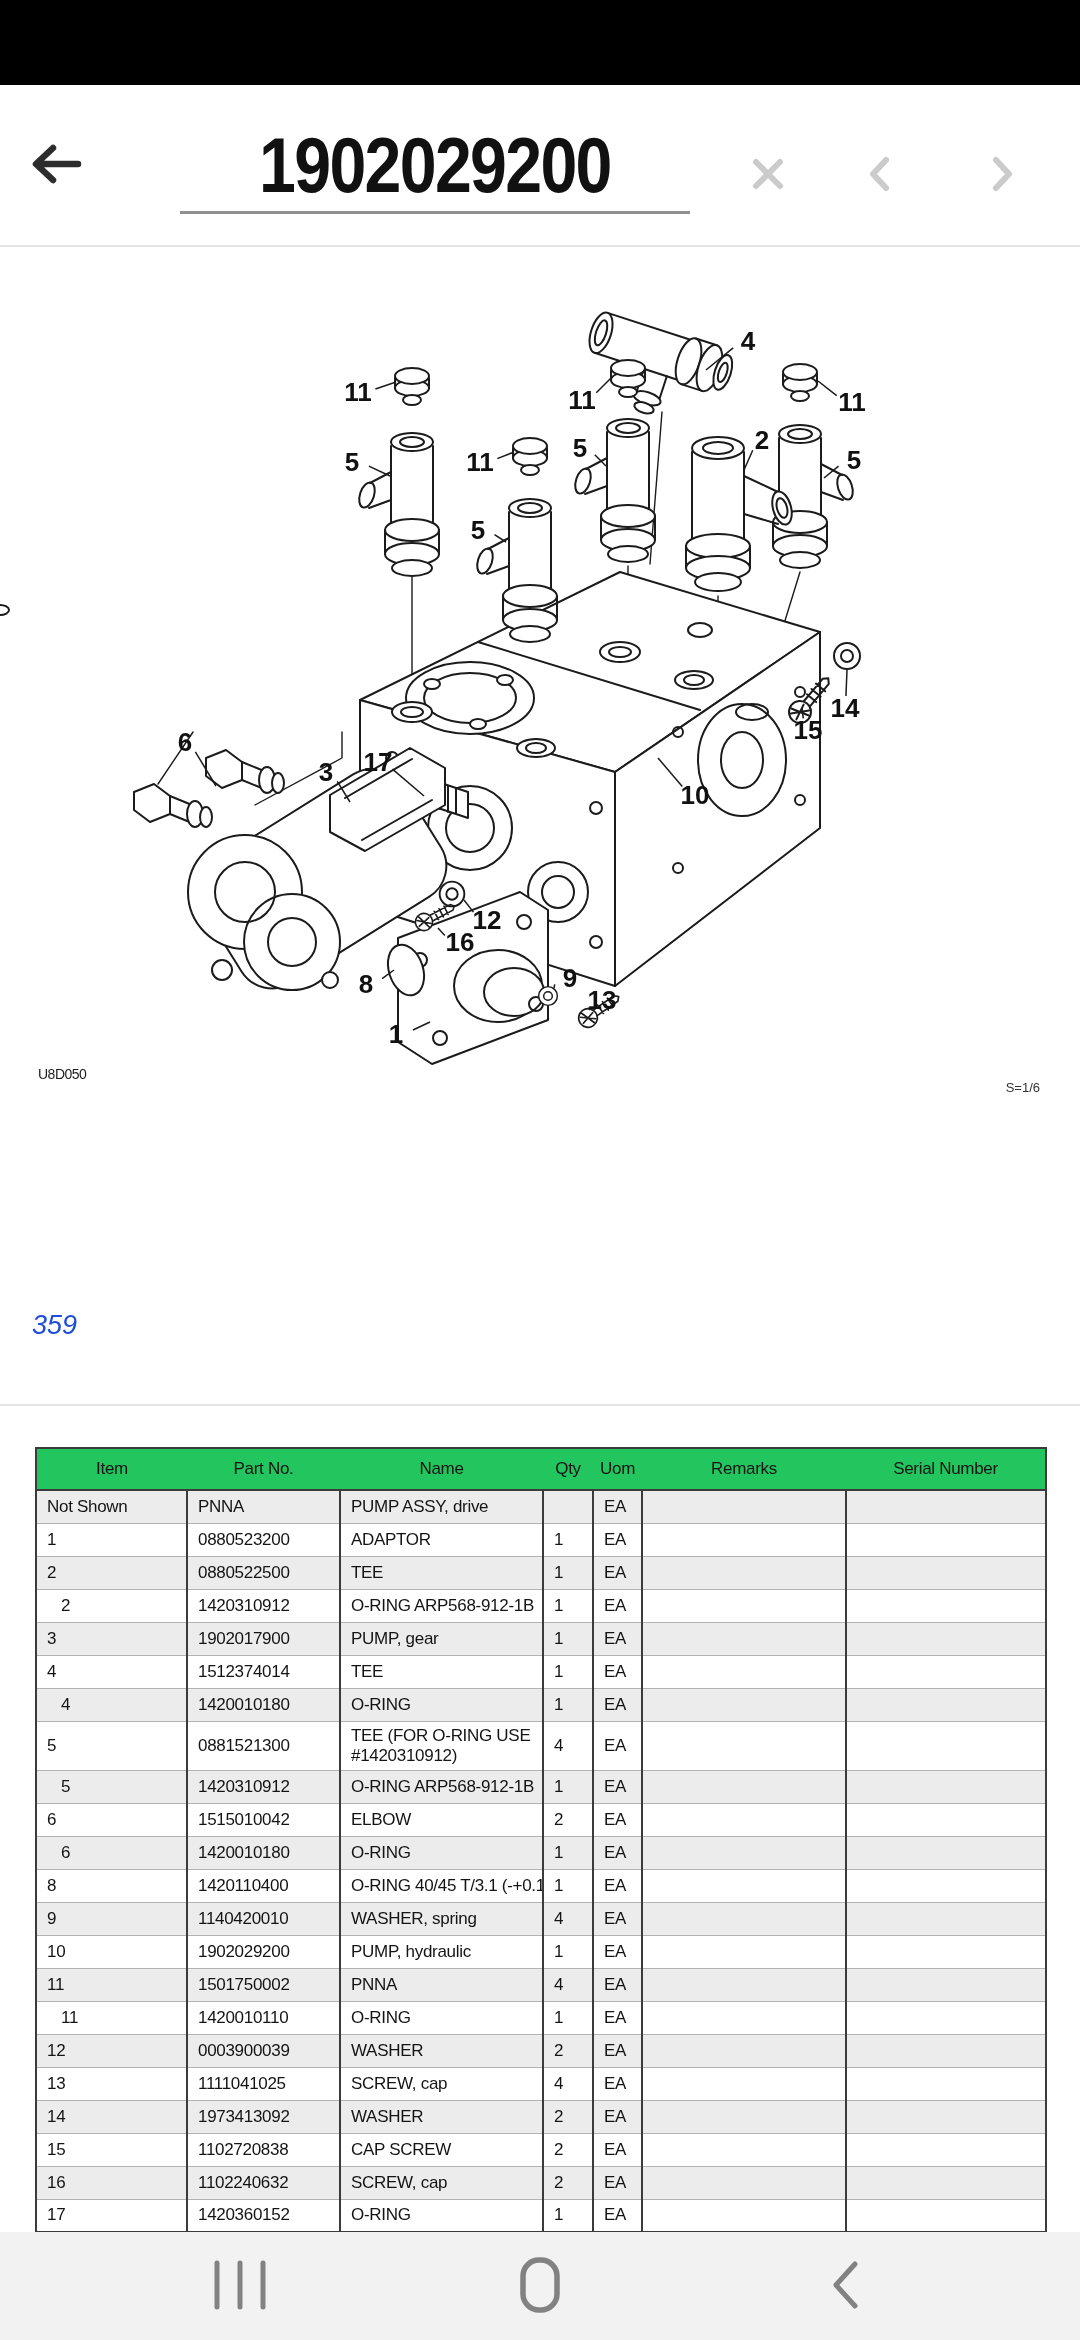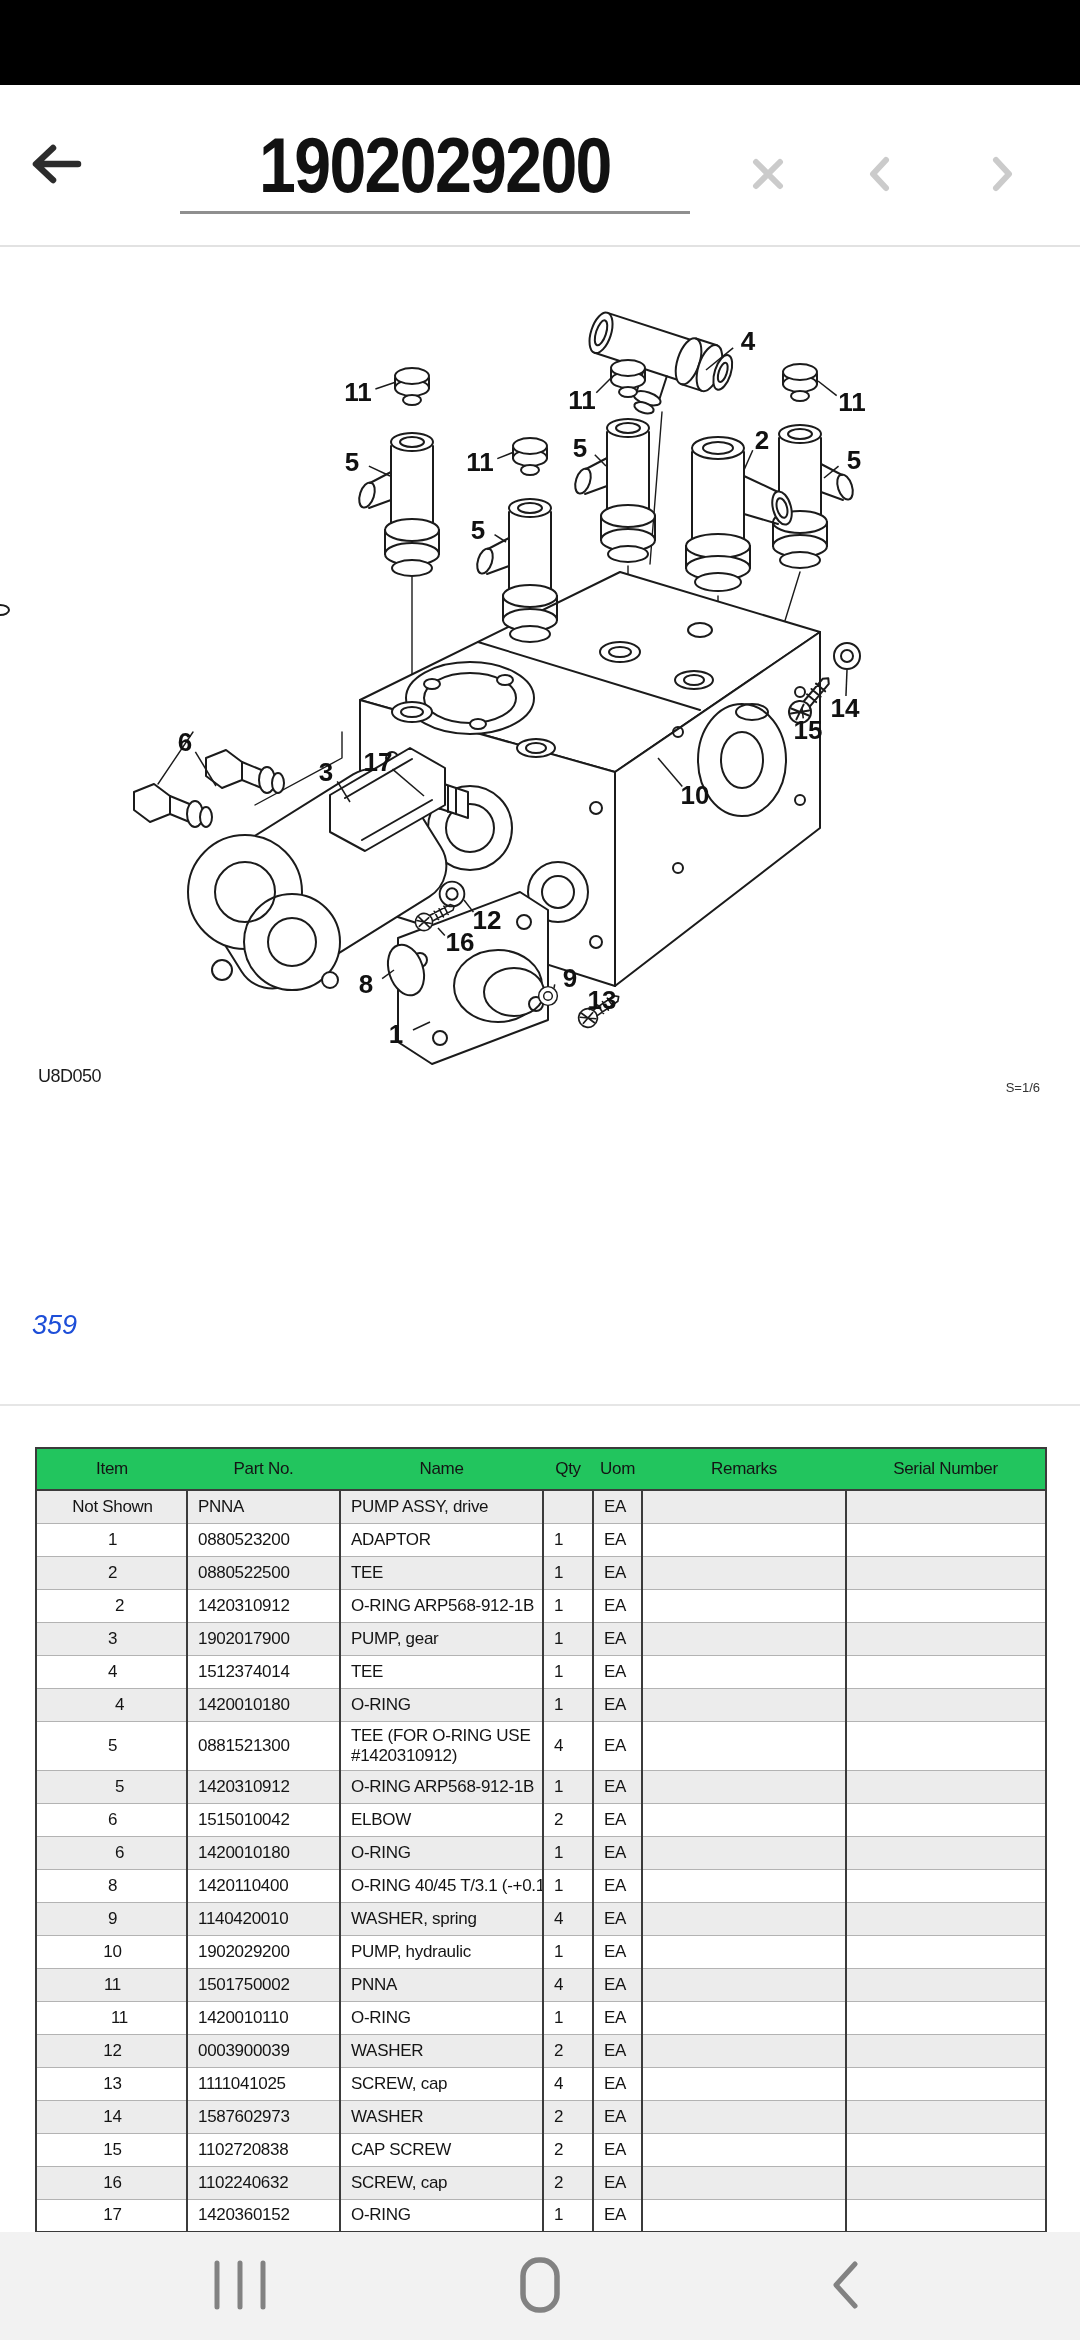--- a/index.html
+++ b/index.html
@@ -21,42 +21,42 @@
     border-bottom:3px solid #8f8f8f;text-align:center;
   }
   .title-field span{
     display:inline-block;font-size:78px;font-weight:700;color:#111;
     line-height:84px;letter-spacing:-2px;transform:scaleX(.85);transform-origin:center;
     white-space:nowrap;
   }
   
   .diagram-wrap{position:absolute;top:280px;left:0;width:1080px;height:820px;}
   .diagram-wrap svg{display:block;}
-  .figure-code{position:absolute;left:38px;top:1066px;font-size:18px;color:#1c1c1c;letter-spacing:-0.5px;}
+  .figure-code{position:absolute;left:38px;top:1066px;font-size:14px;color:#1c1c1c;letter-spacing:-0.5px;}
   .scale-note{position:absolute;right:40px;top:1080px;font-size:13px;color:#333;}
   
   .model-block{position:absolute;top:1308px;left:0;width:1080px;text-align:left;font-style:italic;color:#1d4ed8;margin-left:32px;}
   .model-block div{font-size:27px;line-height:34px;}
   .content-divider{position:absolute;top:1404px;left:0;width:1080px;height:2px;background:#e6e6e6;}
   
   table.parts{
     position:absolute;top:1447px;left:35px;width:1010px;
     border-collapse:collapse;table-layout:fixed;
     border:2px solid #3b3b3b;font-size:17px;color:#141414;letter-spacing:-0.3px;
   }
   table.parts th{
     height:40px;font-weight:400;text-align:center;vertical-align:middle;
     border-bottom:2px solid #3b3b3b;background:#22c55e;padding:0 4px;white-space:nowrap;overflow:hidden;
   }
   table.parts td{
     height:33px;box-sizing:border-box;padding:4px 8px 4px 10px;
     border-left:2px solid #3b3b3b;border-top:1px solid #b3b3b3;
     vertical-align:middle;white-space:nowrap;overflow:hidden;
   }
-  table.parts td:first-child{border-left:none;text-align:center;}
+  table.parts td:first-child{border-left:none;}
   table.parts tr.stripe td{background:#ececec;}
   table.parts td.indent{padding-left:24px;}
   
   col.c-item{width:151px;} col.c-part{width:153px;} col.c-name{width:203px;}
   col.c-qty{width:50px;} col.c-uom{width:49px;} col.c-rem{width:204px;} col.c-ser{width:200px;}
   
   .bottom-nav{position:absolute;bottom:0;left:0;width:1080px;height:108px;background:#f2f2f2;}
   .nav-btn{position:absolute;top:24px;width:70px;height:60px;display:flex;align-items:center;justify-content:center;background:none;border:none;padding:0;}
   .nav-recents{left:205px;} .nav-home{left:505px;} .nav-back{left:813px;}
 </style>
@@ -509,21 +509,21 @@
         <td>13</td>
         <td>1111041025</td>
         <td>SCREW, cap</td>
         <td>4</td>
         <td>EA</td>
         <td></td>
         <td></td>
       </tr>
       <tr class="stripe">
         <td>14</td>
-        <td>1587602973</td>
+        <td>1973413092</td>
         <td>WASHER</td>
         <td>2</td>
         <td>EA</td>
         <td></td>
         <td></td>
       </tr>
       <tr>
         <td>15</td>
         <td>1102720838</td>
         <td>CAP SCREW</td>

